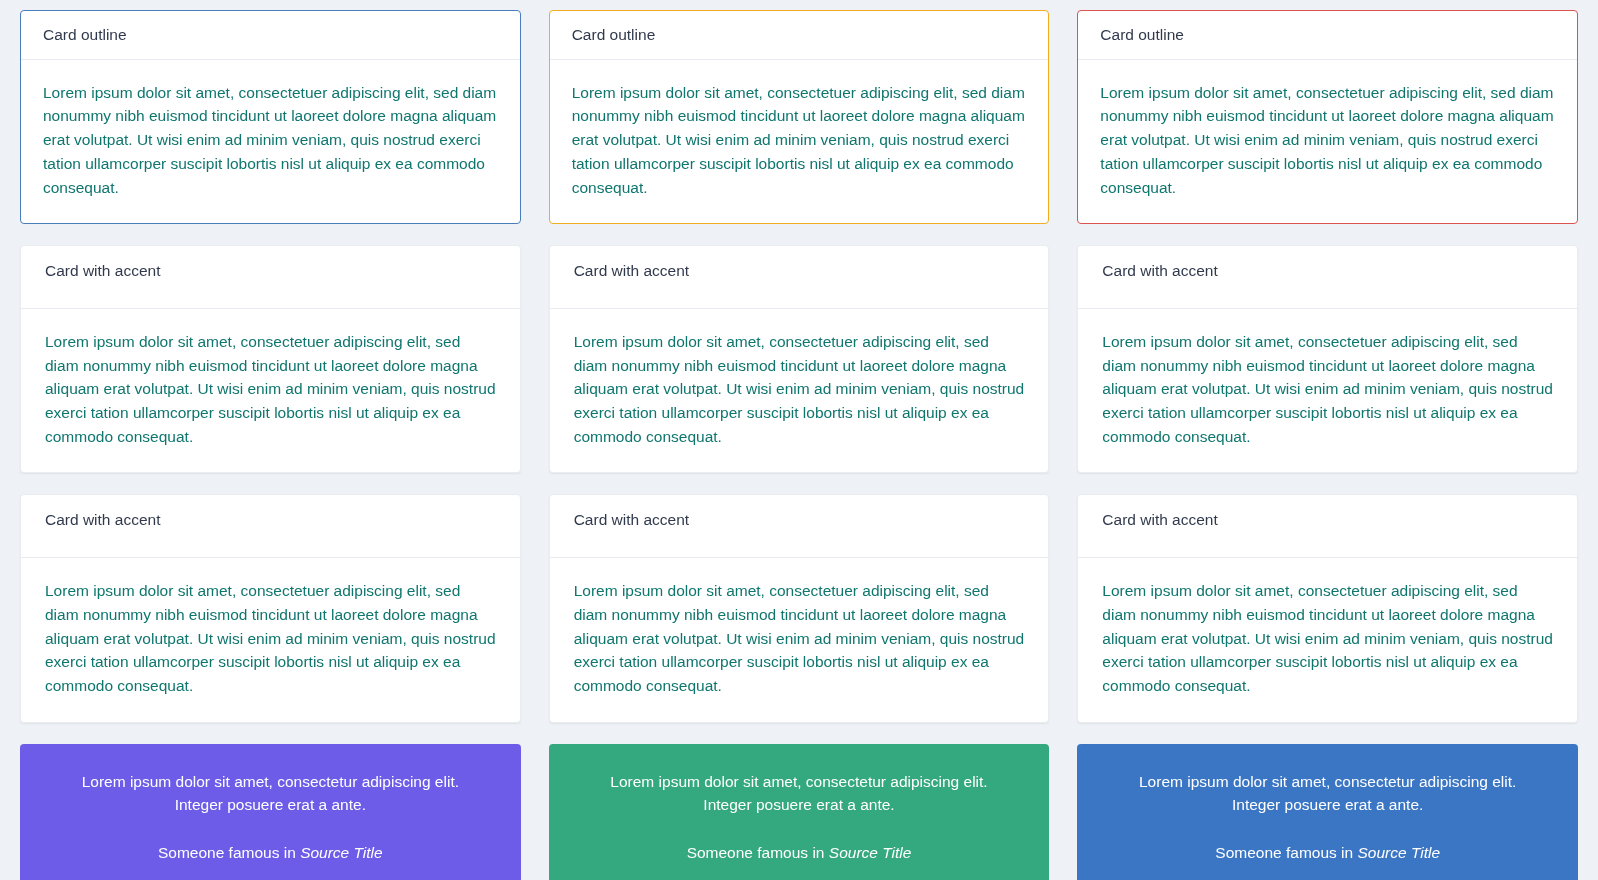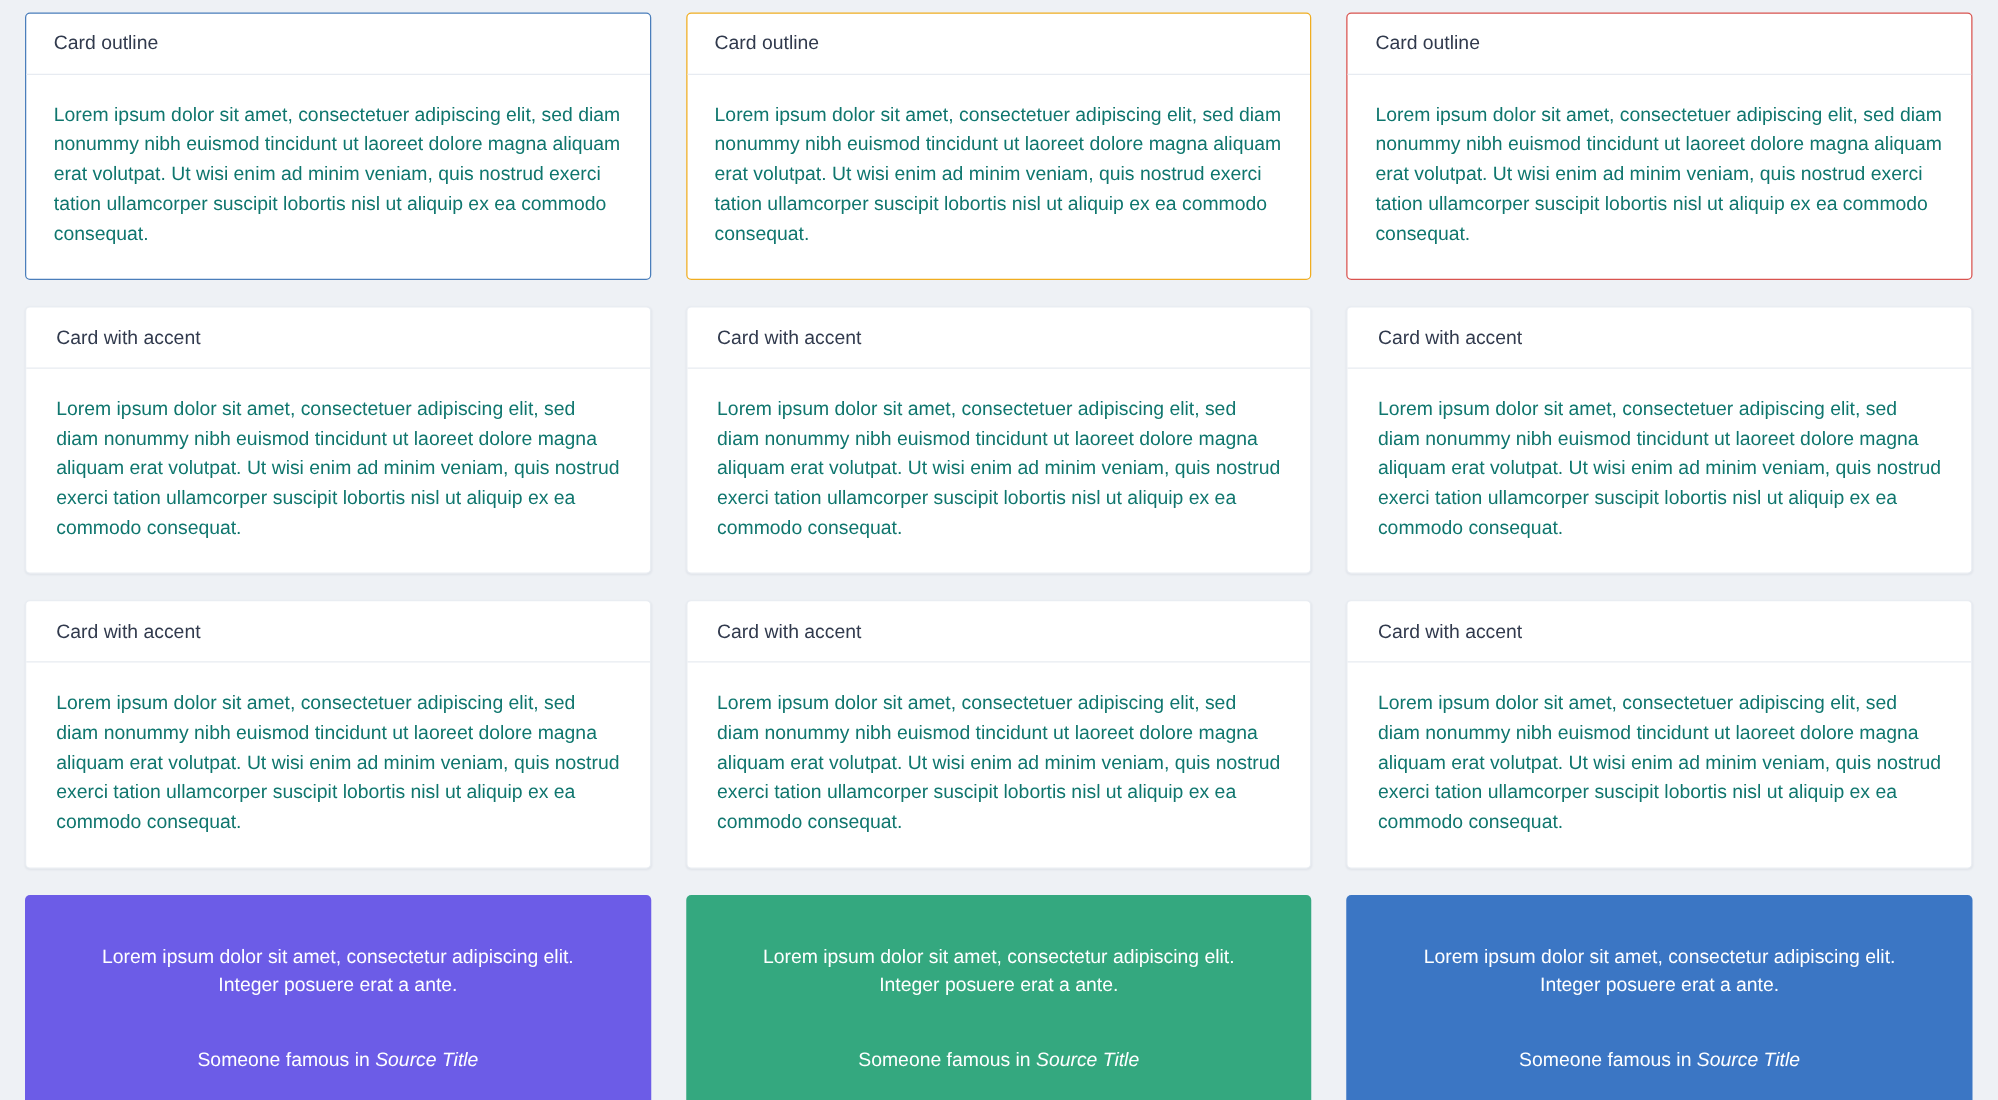--- a/index.html
+++ b/index.html
@@ -75,21 +75,21 @@
     margin: 0;
   }
 
   
   .row-outline .card-body {
     padding-top: 21px;
     padding-bottom: 24px;
   }
   .row-outline .card-body p { line-height: 1.53; }
 
-  .row-accent .card-header { padding: 14px 22px 12px 24px; }
+  .row-accent .card-header { padding: 14px 22px 26px 24px; }
   .row-accent .card-body   { padding: 21px 24px 24px 24px; }
   .row-accent .card-body p { line-height: 1.53; }
 
   
   .quote-row { margin-bottom: 0; }
 
   .quote-card {
     flex: 1 1 0;
     border-radius: 4px;
     box-sizing: border-box;
@@ -98,21 +98,21 @@
     color: #ffffff;
     min-height: 163px;
     display: flex;
     flex-direction: column;
     justify-content: flex-start;
   }
 
   .quote-text {
     font-size: 15.5px;
     line-height: 1.5;
-    margin: 12px;
+    margin: 0;
   }
 
   .quote-footer {
     font-size: 15.5px;
     line-height: 1.5;
     margin: 25px 0 0 0;
   }
 
   .quote-footer em {
   }

